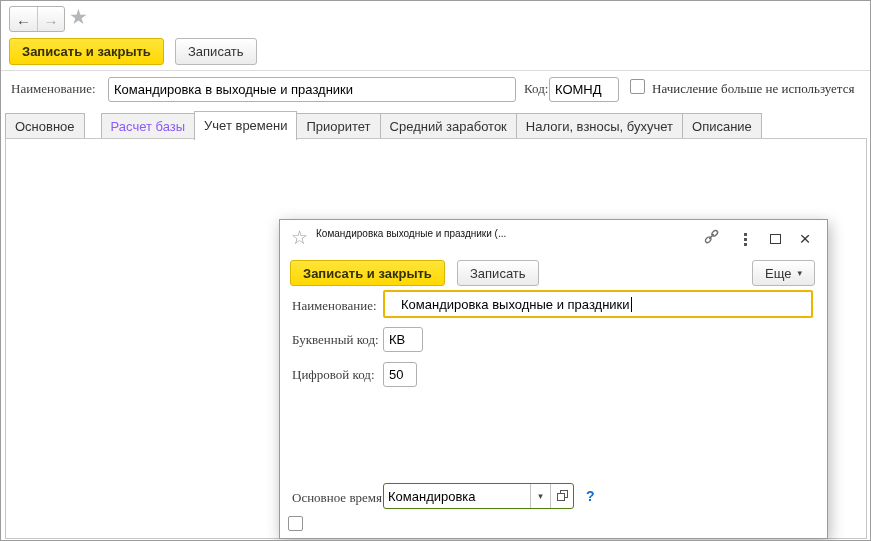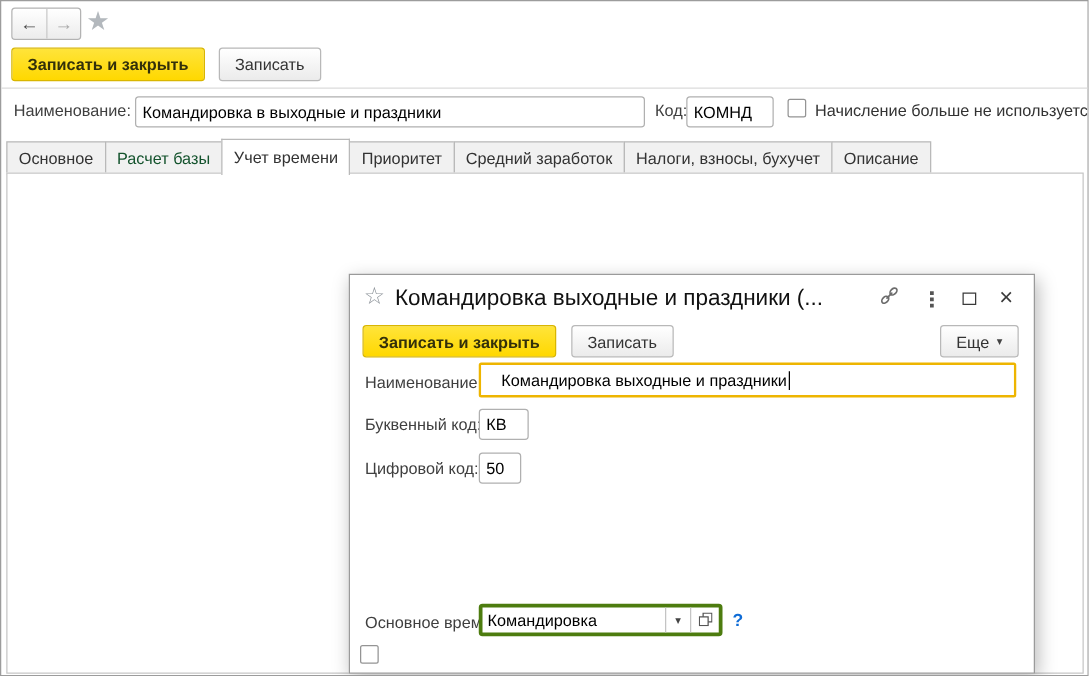--- a/index.html
+++ b/index.html
@@ -3,21 +3,21 @@
 <meta charset="utf-8">
 <style>
   * { box-sizing: border-box; margin: 0; padding: 0; }
   html,body { background:#fff; }
   body { font-family: "Liberation Sans", "DejaVu Sans", sans-serif; font-size:13px; color:#1a1a1a; }
   #screen { position:relative; width:871px; height:541px; background:#fff;
             border:1px solid #9c9c9c; overflow:hidden; }
 
   .abs { position:absolute; }
   .nowrap { white-space:nowrap; }
-  .label { color:#3f3f3f; font-size:13px; }
+  .label { color:#3f3f3f; font-size:13px;font-family:Liberation Serif, serif; }
   .green-title { color:#009a49; font-size:13px; }
   .link { color:#1565c0; text-decoration:underline; cursor:pointer; font-size:13px; }
   .help { color:#0f6cd6; font-weight:bold; font-size:14px; cursor:pointer; }
 
   
   .btn { display:inline-flex; align-items:center; justify-content:center;
          height:27px; padding:0 12px; background:linear-gradient(#ffffff,#ebebeb);
          border:1px solid #b8b8b8; border-radius:3px; font-size:13px; color:#333;
          cursor:pointer; white-space:nowrap; }
   .btn.primary { background:linear-gradient(#ffe43a,#ffd800); border-color:#d9b600;
@@ -36,42 +36,42 @@
   .tfield { background:#fff; border:1px solid #b0b0b0; border-radius:3px;
             display:flex; align-items:center; padding:0 5px; font-size:13px; color:#000; }
   .focus-ring { border:3px solid #eeb500; border-radius:2px; background:#fff;
                 display:flex; align-items:stretch; }
   .focus-ring .inner { display:flex; align-items:center; padding:0 16px; width:100%;
                        font-size:13px; color:#000; background:#fff; }
   .caret { display:inline-block; width:1px; height:15px; background:#000; margin-left:1px; }
 
   
   .combo { display:flex; align-items:stretch; background:#fff; }
-  .combo.bordered { border:3px solid #4d7c0f; border-radius:3px; }
+  .combo.bordered { border:1px solid #4d7c0f; border-radius:3px; }
   .combo .txt { display:flex; align-items:center; padding:0 4px; font-size:13px; color:#000; }
   .combo .cellbtn { display:flex; align-items:center; justify-content:center;
                     border-left:1px solid #c4c4c4; cursor:pointer; }
   .dd-arrow { font-size:9px; color:#444; }
   .selection { background:#3f5bd6; color:#fff; padding:1px 2px; }
 
   
   .checkbox { width:15px; height:15px; border:1px solid #949494; border-radius:2px; background:#fff; cursor:pointer; }
   .radio { width:14px; height:14px; border:1px solid #8e8e8e; border-radius:50%; background:#fff;
            display:flex; align-items:center; justify-content:center; cursor:pointer; }
   .radio.selected::after { content:""; width:7px; height:7px; border-radius:50%; background:#1d9e4e; }
   .opt-label { color:#222; font-size:13px; cursor:pointer; }
 
   
   .tabbar { display:flex; align-items:flex-end;justify-content:space-between; }
   .tab { height:27px; line-height:26px; padding:0 9px; background:#f1f1f1;
          border:1px solid #b9b9b9; margin-right:-1px; font-size:13px; color:#333;
          cursor:pointer; white-space:nowrap; }
   .tab.active { background:#fff; height:29px; line-height:27px; border-bottom:none;
                 position:relative; z-index:3; }
-  .tab.disabled { color:#14532d; cursor:default; }
+  .tab.disabled { color:#8b5cf6; cursor:default;margin-left:17px; }
 
   .content-area { border:1px solid #c6c6c6; background:#fff; z-index:1; }
   .separator { height:1px; background:#dcdcdc; }
 
   
   .modal { background:#fff; border:1px solid #9a9a9a; box-shadow:2px 4px 14px rgba(0,0,0,.28); z-index:10; }
   .titlebar-icon { display:flex; align-items:center; justify-content:center;
                    width:24px; height:24px; cursor:pointer; color:#3c3c3c; }
   .star { cursor:pointer; }
   .vdots { display:flex; flex-direction:column; gap:2px; align-items:center; }
@@ -151,21 +151,21 @@
       </div>
     </div>
   </div>
   <div class="abs help" style="left:708px; top:169px;">?</div>
 
   <div class="abs link nowrap" style="left:384px; top:200px;">Дополнительные виды времени (&lt;Не выбраны&gt;)</div>
 
   <div class="abs modal" style="left:278px; top:218px; width:549px; height:320px;">
 
     <div class="abs star" style="left:11px; top:6px; font-size:19px; color:#8f959b;">☆</div>
-    <div class="abs nowrap" style="left:36px; top:8px; font-size:18px; color:#111;">Командировка выходные и праздники (...</div>
+    <div class="abs nowrap" style="left:36px; top:8px; font-size:10px; color:#111;">Командировка выходные и праздники (...</div>
     <div class="abs titlebar-icon" style="left:419px; top:6px;">
       <span>
         <svg width="17" height="17" viewBox="0 0 16 16" fill="none" stroke="#6d6d6d" stroke-width="1.3">
           <path d="M6.2 9.8 L9.8 6.2" stroke-linecap="round"></path>
           <ellipse cx="4.9" cy="11.1" rx="2.1" ry="3" transform="rotate(45 4.9 11.1)"></ellipse>
           <ellipse cx="11.1" cy="4.9" rx="2.1" ry="3" transform="rotate(45 11.1 4.9)"></ellipse>
         </svg>
       </span>
     </div>
     <div class="abs titlebar-icon" style="left:453px; top:7px;">

